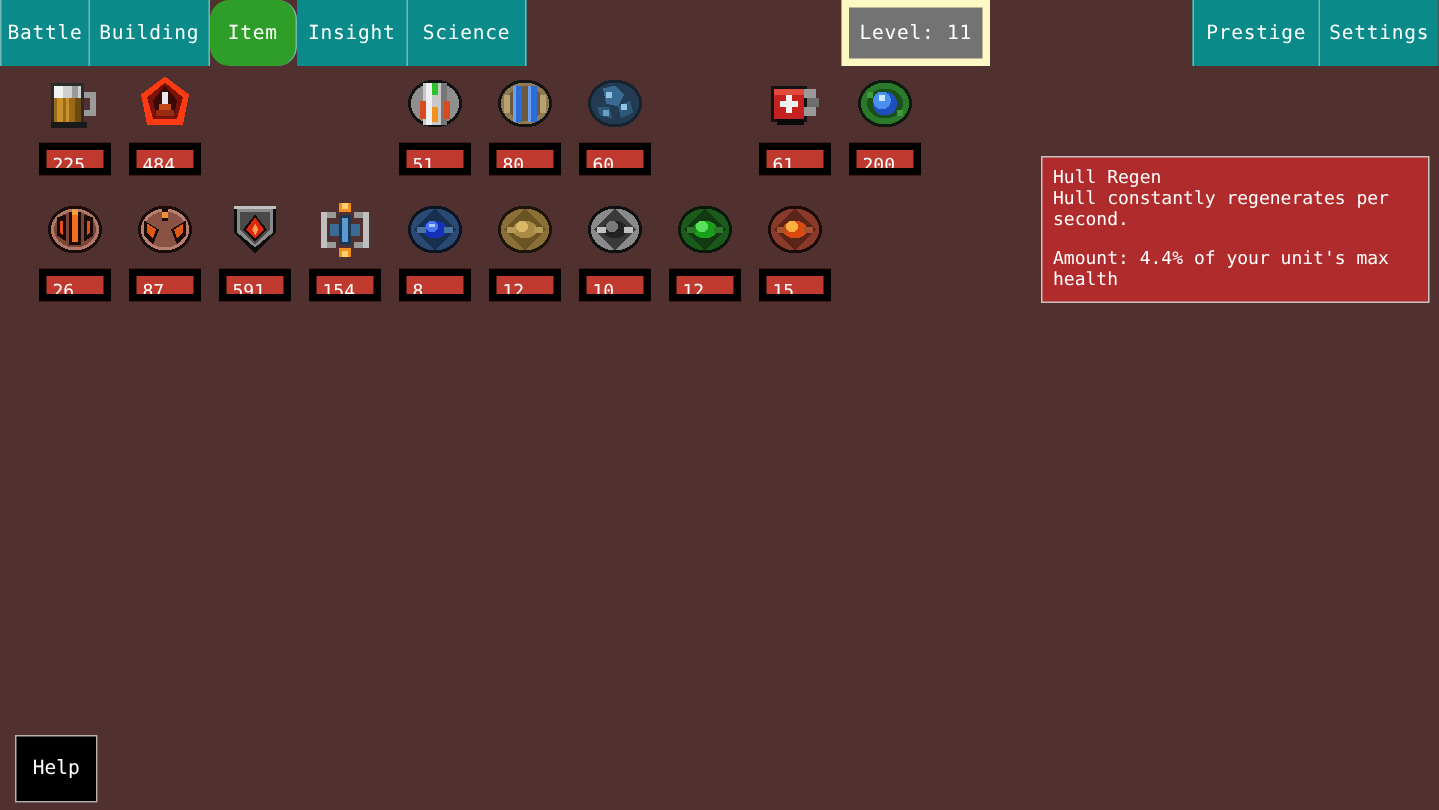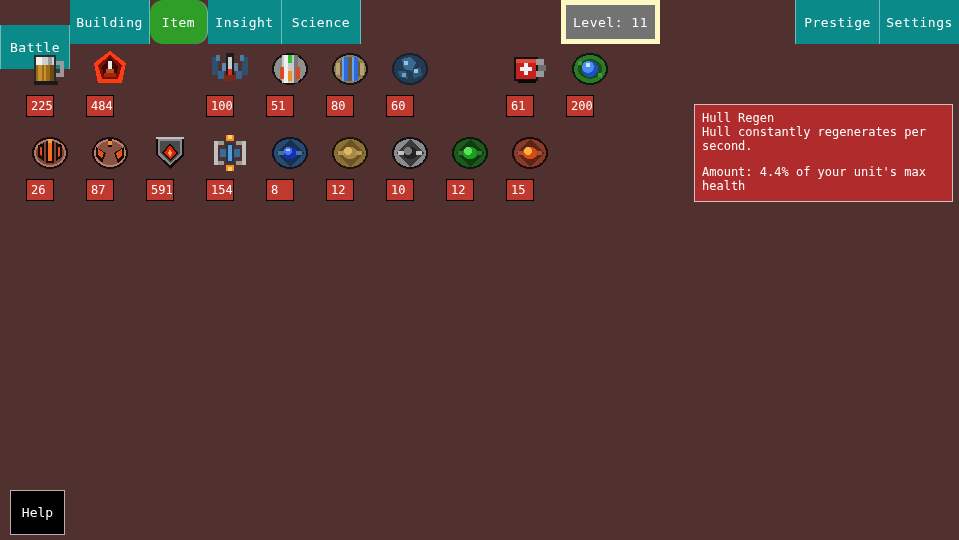--- a/index.html
+++ b/index.html
@@ -27,21 +27,21 @@
     font-size:13px;
     display:flex;align-items:center;justify-content:center;
     box-sizing:border-box;
     letter-spacing:0.5px;
     cursor:pointer;
   }
   .nav-tab:first-child{border-left:1px solid #6fb9b9;}
   .nav-tab.active{background:#2e9e28;}
   .nav-right .nav-tab{border-right:none;border-left:1px solid #6fb9b9;}
 
-  .w-battle{width:70px;margin-top:25px;}
+  .w-battle{width:60px;}
   .w-building{width:80px;}
   .w-item{width:58px;border-radius:13px;}
   .w-insight{width:74px;}
   .w-science{width:79px;}
   .w-prestige{width:84px;}
   .w-settings{width:80px;}
 
   .level-badge{
     position:absolute;left:561px;top:0;
     width:99px;height:44px;
@@ -62,23 +62,23 @@
   .item-icon{
     position:relative;
     width:44px;height:44px;
     margin:3px auto 0 auto;
     display:block;
     cursor:pointer;
   }
   .item-icon svg{display:block;width:44px;height:44px;}
   .item-value{
     position:absolute;left:0;top:51px;
-    width:28px;height:22px;
+    width:48px;height:22px;
     background:#c0392f;
-    border:1px solid #000000;
+    border:5px solid #000000;
     box-sizing:border-box;
     color:#ffffff;
     font-size:12px;
     line-height:20px;
     padding-left:4px;
     white-space:nowrap;
     overflow:hidden;
   }
 
   
@@ -180,39 +180,20 @@
             <polygon points="11,5 15,10 14,15 8,15 7,10" fill="#3a0a06"></polygon>
             <rect x="10" y="7" width="2" height="7" fill="#e8e8e8"></rect>
             <rect x="9" y="11" width="4" height="3" fill="#c24a1a"></rect>
             <rect x="8" y="13" width="6" height="2" fill="#9a2a10"></rect>
           </svg>
         </div>
         <div class="item-value">484</div>
       </div>
 
 
-      <div class="item-slot" style="left:206px">
-        <div class="item-icon">
-          <svg viewBox="0 0 22 22" shape-rendering="crispEdges">
-            <rect x="2" y="5" width="3" height="9" fill="#2f4f6e"></rect>
-            <rect x="17" y="5" width="3" height="9" fill="#2f4f6e"></rect>
-            <rect x="4" y="4" width="2" height="3" fill="#4a7ba0"></rect>
-            <rect x="16" y="4" width="2" height="3" fill="#4a7ba0"></rect>
-            <rect x="5" y="12" width="3" height="4" fill="#3a6188"></rect>
-            <rect x="14" y="12" width="3" height="4" fill="#3a6188"></rect>
-            <rect x="9" y="3" width="4" height="14" fill="#1c1c1c"></rect>
-            <rect x="10" y="5" width="2" height="6" fill="#cccccc"></rect>
-            <rect x="10" y="11" width="2" height="3" fill="#e03020"></rect>
-            <rect x="8" y="14" width="6" height="3" fill="#7a2a18"></rect>
-            <rect x="7" y="8" width="2" height="4" fill="#5a8ab0"></rect>
-            <rect x="13" y="8" width="2" height="4" fill="#5a8ab0"></rect>
-          </svg>
-        </div>
-        <div class="item-value">100</div>
-      </div>
 
       <div class="item-slot" style="left:266px">
         <div class="item-icon">
           <svg viewBox="0 0 22 22" shape-rendering="crispEdges">
             <ellipse cx="11" cy="11" rx="9" ry="8" fill="#121212"></ellipse>
             <ellipse cx="11" cy="11" rx="8" ry="7" fill="#8f8f8f"></ellipse>
             <rect x="7" y="4" width="8" height="14" fill="#c8c8c8"></rect>
             <rect x="8" y="4" width="2" height="14" fill="#efefef"></rect>
             <rect x="13" y="4" width="2" height="14" fill="#777777"></rect>
             <rect x="10" y="4" width="2" height="4" fill="#2ec22e"></rect>

